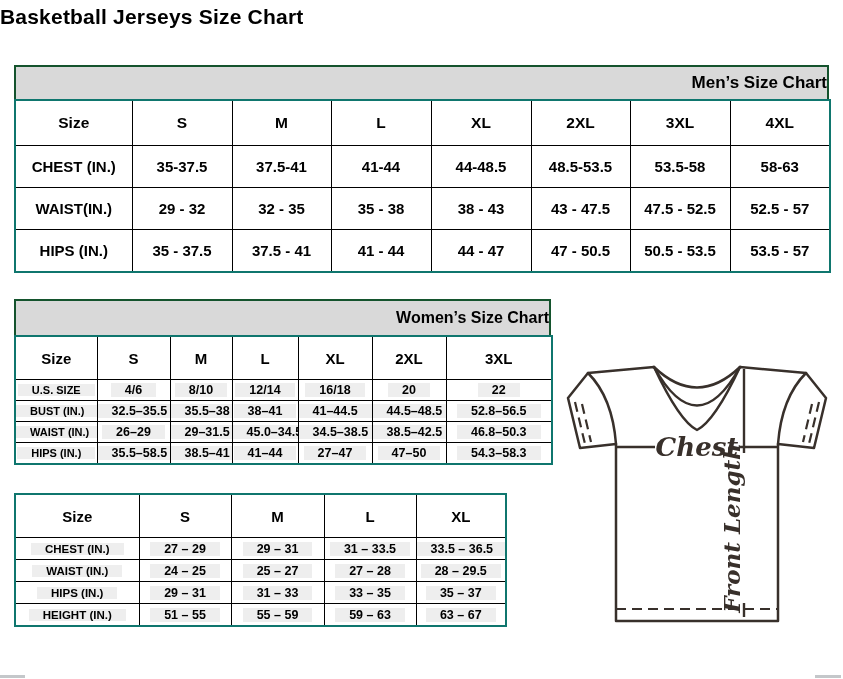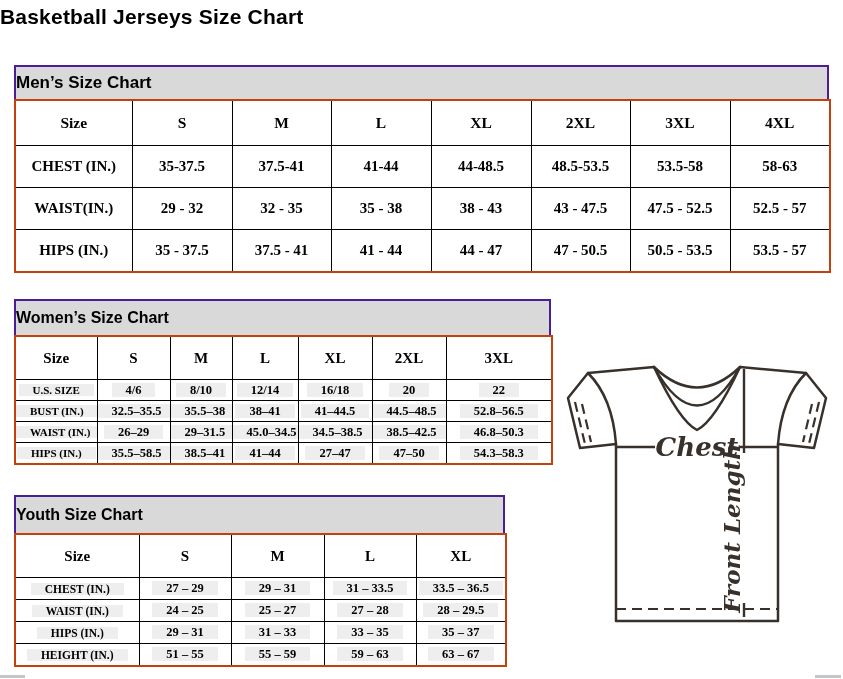--- a/index.html
+++ b/index.html
@@ -6,26 +6,26 @@
   body{
     width:843px;height:679px;position:relative;background:#ffffff;
     font-family:"Liberation Sans",sans-serif;color:#000;overflow:hidden;
   }
   .page-title{
     position:absolute;top:5px;left:0;width:100%;text-align:left;
     font-size:21px;font-weight:bold;letter-spacing:0.2px;
   }
   .chart{position:absolute;}
   .band{
-    border:2px solid #4c1d95;background:#d9d9d9;text-align:left;
+    border:2px solid #14532d;background:#d9d9d9;text-align:right;
     font-weight:bold;box-sizing:border-box;
   }
   .chart table{
     border-collapse:collapse;table-layout:fixed;width:100%;
-    margin-top:-2px;border:2px solid #c2410c;font-family:Liberation Serif, serif;
+    margin-top:-2px;border:2px solid #0f766e;
   }
   .chart th,.chart td{
     border:1px solid #000;text-align:center;font-weight:bold;
     padding:0;vertical-align:middle;overflow:hidden;white-space:nowrap;
   }
   
   .mens{left:14px;top:65px;width:815px;}
   .mens .band{height:36px;line-height:32px;font-size:17px;}
   .mens thead th{height:44px;font-size:15.5px;}
   .mens tbody th,.mens tbody td{height:41px;font-size:15px;}
@@ -177,21 +177,20 @@
           <td><span>41–44</span></td>
           <td><span>27–47</span></td>
           <td><span>47–50</span></td>
           <td><span>54.3–58.3</span></td>
         </tr>
       </tbody>
     </table>
 </section>
 
 <section class="chart youth shaded">
-  <div class="band">Youth Size Chart</div>
   <table>
     <colgroup>
       <col style="width:124px">
         <col style="width:92px">
         <col style="width:93px">
         <col style="width:92px">
         <col style="width:90px">
     </colgroup>
   <thead>
         <tr>

